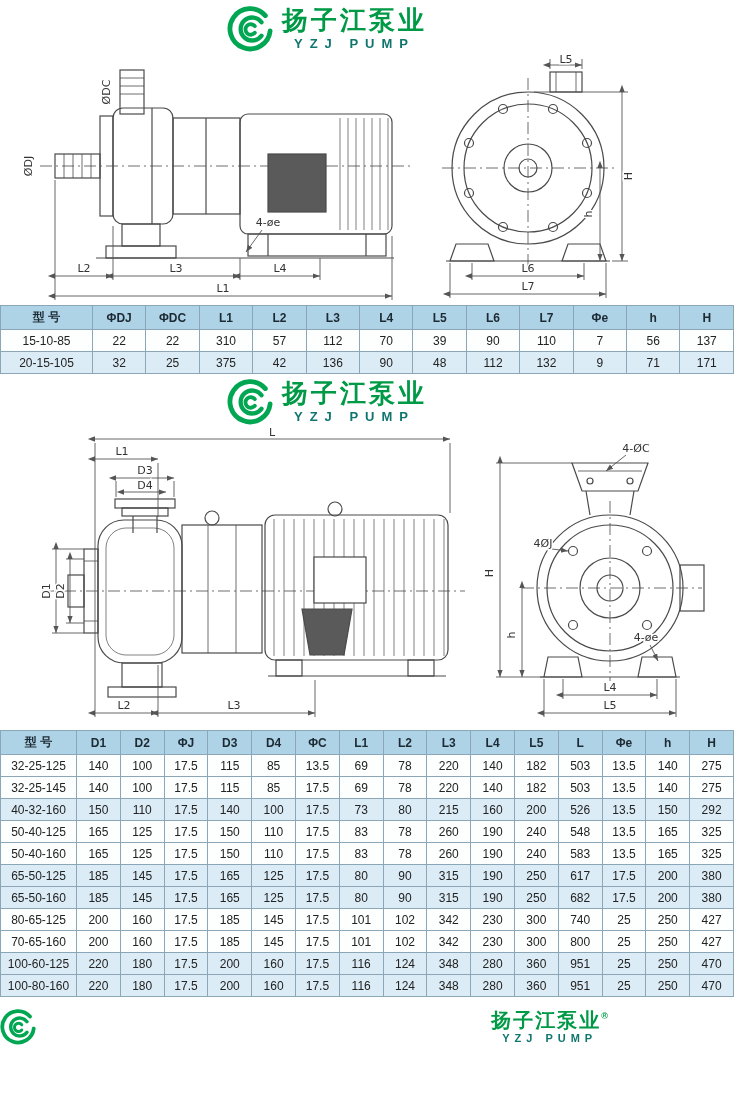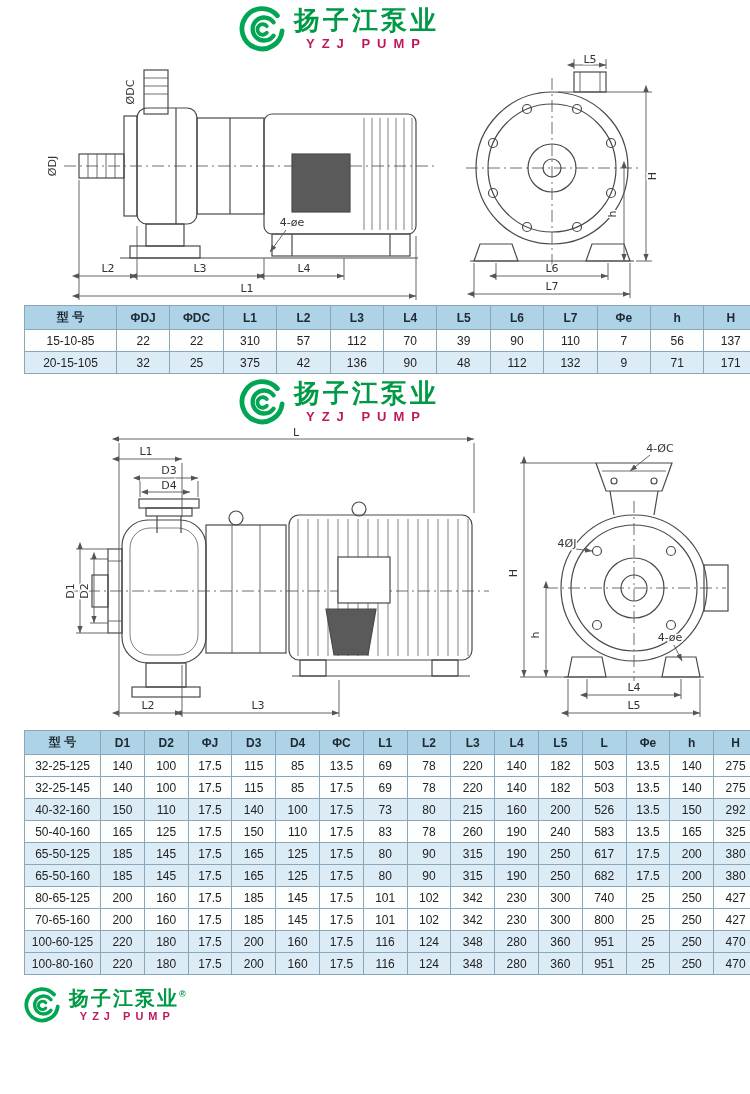--- a/index.html
+++ b/index.html
@@ -1,30 +1,30 @@
 <!DOCTYPE html>
 <html><head>
 <meta charset="utf-8">
 <style>
   * { box-sizing: border-box; margin: 0; padding: 0; }
   html, body { background: #ffffff; }
   body {
     width: 750px; height: 1094px; margin: 0 auto; overflow: hidden;
     font-family: "Liberation Sans", "DejaVu Sans", sans-serif; color: #222;
   }
-  .page { width: 654px; padding-top: 4px; padding-left: 24px; }
+  .page { width: 654px; padding-top: 4px; }
 
   
   .logo { display: flex; align-items: center; justify-content: center; gap: 9px; margin: 2px auto 0; }
   .logo-icon { flex: 0 0 auto; }
   .logo-text { text-align: center; }
   .logo-cn { font-size: 26px; font-weight: bold; color: #009a46; letter-spacing: 3px; line-height: 1.05; white-space: nowrap; }
-  .logo-en { font-size: 13px; font-weight: bold; color: #be185d; letter-spacing: 7px; margin-top: 1px; white-space: nowrap; }
+  .logo-en { font-size: 13px; font-weight: bold; color: #0f766e; letter-spacing: 7px; margin-top: 1px; white-space: nowrap; }
   .reg { font-size: 9px; vertical-align: super; letter-spacing: 0; }
-  .logo-bottom { justify-content: flex-start; padding-right: 46px; margin-top: 12px; }
+  .logo-bottom { justify-content: space-between; padding-right: 46px; margin-top: 12px; }
   .logo-sm .logo-cn { font-size: 20px; letter-spacing: 2px; }
   .logo-sm .logo-en { font-size: 11px; letter-spacing: 5px; }
 
   
   .drawing { display: block; margin: 0 auto; }
   svg text.dim {
     font-size: 11px; fill: #333; font-family: "DejaVu Sans", sans-serif;
     stroke: #ffffff; stroke-width: 3px; paint-order: stroke; font-weight: normal;
   }
 
@@ -367,20 +367,38 @@
           <td>80</td>
           <td>215</td>
           <td>160</td>
           <td>200</td>
           <td>526</td>
           <td>13.5</td>
           <td>150</td>
           <td>292</td>
         </tr>
         <tr>
+          <td>50-40-125</td>
+          <td>165</td>
+          <td>125</td>
+          <td>17.5</td>
+          <td>150</td>
+          <td>110</td>
+          <td>17.5</td>
+          <td>83</td>
+          <td>78</td>
+          <td>260</td>
+          <td>190</td>
+          <td>240</td>
+          <td>548</td>
+          <td>13.5</td>
+          <td>165</td>
+          <td>325</td>
+        </tr>
+        <tr>
           <td>50-40-160</td>
           <td>165</td>
           <td>125</td>
           <td>17.5</td>
           <td>150</td>
           <td>110</td>
           <td>17.5</td>
           <td>83</td>
           <td>78</td>
           <td>260</td>

